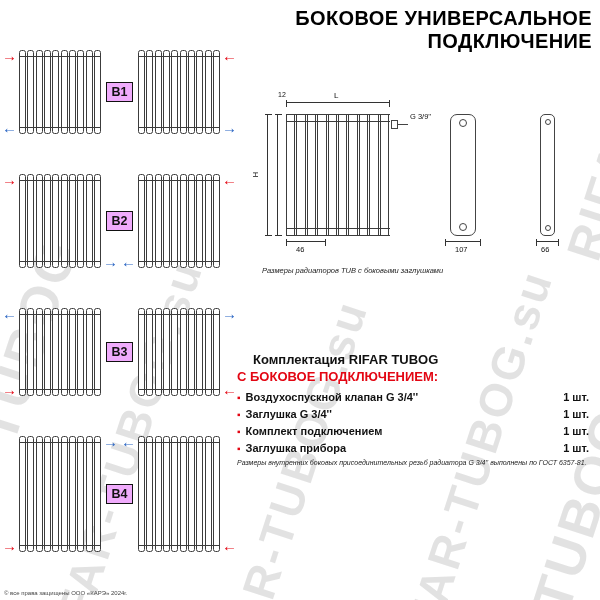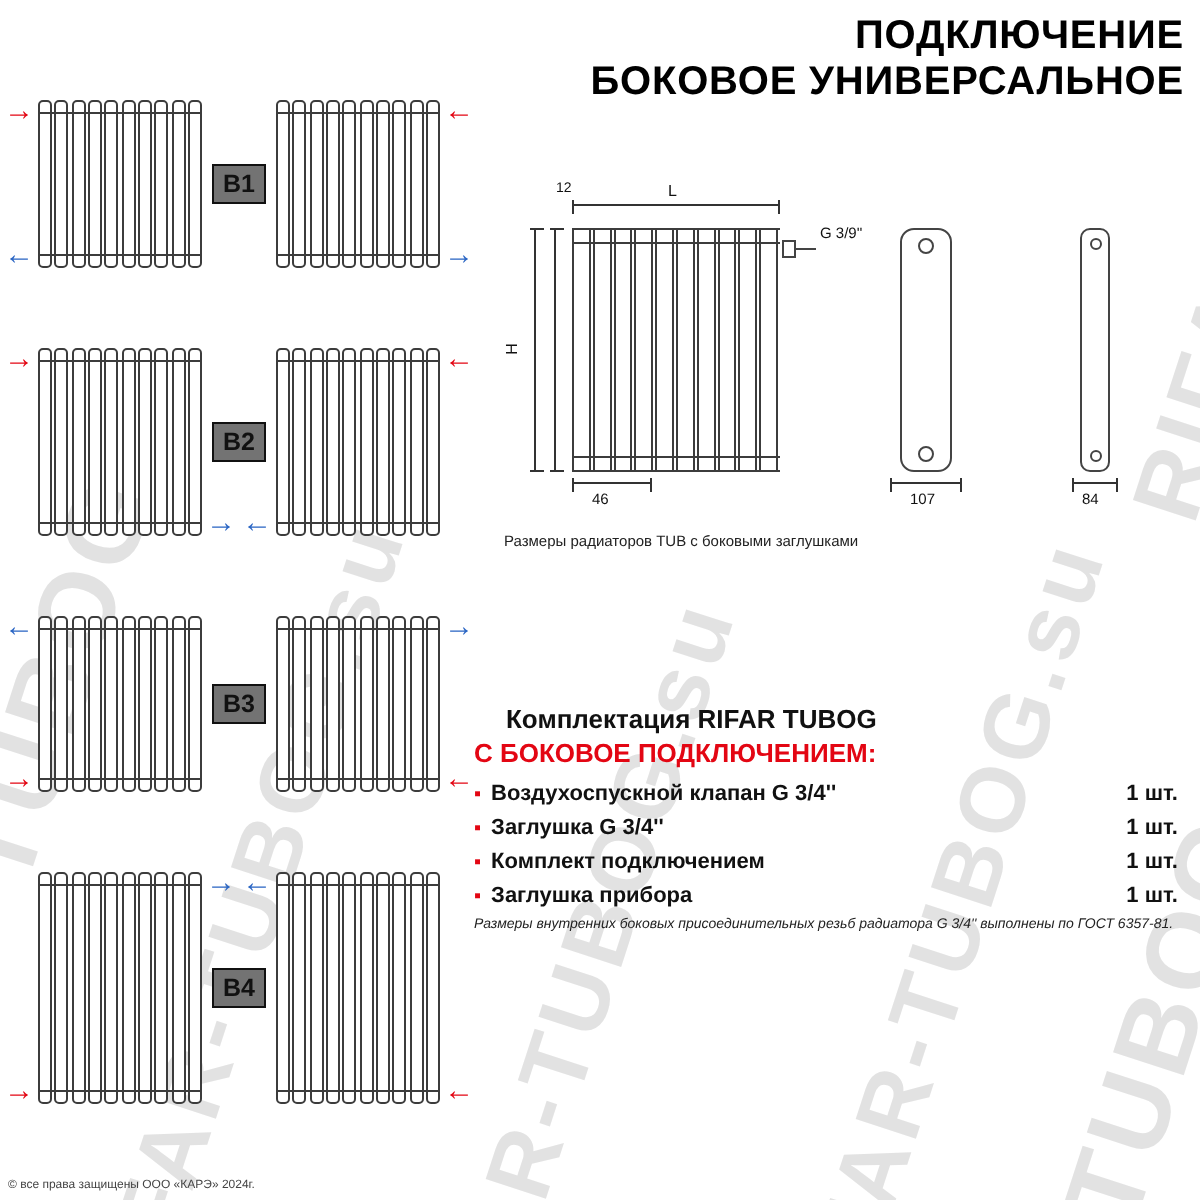--- a/index.html
+++ b/index.html
@@ -30,21 +30,21 @@
   .rad-wrap { position: relative; width: 82px; height: 84px; flex: 0 0 82px; }
   .scheme-row:nth-child(2) .rad-wrap { height: 94px; }
   .scheme-row:nth-child(3) .rad-wrap { height: 88px; }
   .scheme-row:nth-child(4) .rad-wrap { height: 116px; }
   .radiator { position: absolute; inset: 0; }
   .tubes { display: flex; gap: 1.5px; height: 100%; }
   .tube { flex: 1; min-width: 0; border: 1.1px solid #3c3c3c; border-radius: 2.5px; background: #fff; }
   .rad-line { position: absolute; left: 1px; right: 1px; border-top: 1.2px solid #3c3c3c; }
   .rad-line.top { top: 6px; }
   .rad-line.bottom { bottom: 6px; }
-  .scheme-label { width: 27px; height: 20px; border: 1.5px solid #111; background: #737373;
+  .scheme-label { width: 27px; height: 20px; border: 1.5px solid #111; background: #f0abfc;
                   display: flex; align-items: center; justify-content: center;
                   font-weight: bold; font-size: 12.5px; margin: 0 5px; flex: 0 0 27px; text-align: right; }
   .arrow { position: absolute; font-weight: bold; font-size: 15px; line-height: 12px; }
   .arrow.red  { color: var(--supply, #e30613); }
   .arrow.blue { color: var(--return, #2b66c4); }
   .arrow.tl { top: 0;    left: -17px; }
   .arrow.bl { bottom: 0; left: -17px; }
   .arrow.tr { top: 0;    right: -17px; }
   .arrow.br { bottom: 0; right: -17px; }
 
@@ -79,21 +79,21 @@
   .fv::before { top: 6px; } .fv::after { bottom: 6px; }
   .fv-fitting { position: absolute; left: 139px; top: 24px; width: 7px; height: 9px; border: 1.2px solid #444; background: #fff; }
   .dim-g-leader { position: absolute; left: 146px; top: 28px; width: 10px; border-top: 1px solid #444; }
   .sv { position: absolute; border: 1.2px solid #444; background: #fff; }
   .sv1 { left: 198px; top: 18px; width: 26px; height: 122px; border-radius: 7px; }
   .sv2 { left: 288px; top: 18px; width: 15px; height: 122px; border-radius: 5px; }
   .port { position: absolute; left: 50%; transform: translateX(-50%); width: 8px; height: 8px;
           border: 1.1px solid #444; border-radius: 50%; background: #fff; }
   .sv2 .port { width: 6px; height: 6px; }
   .port.top { top: 4px; } .port.bottom { bottom: 4px; }
-  .caption { position: absolute; left: 0; top: 170px; font-size: 7.5px; color: #222; }
+  .caption { position: absolute; left: 10px; top: 170px; font-size: 7.5px; font-style: italic; color: #222; }
 
   
   .equipment { position: absolute; left: 237px; top: 352px; width: 352px; }
   .equip-h1 { font-size: 13px; font-weight: bold; margin-bottom: 2px; padding-left: 16px; }
   .equip-h2 { font-size: 13px; font-weight: bold; color: var(--accent, #e30613); margin-bottom: 7px; }
   .equip-item { display: flex; align-items: baseline; margin-bottom: 5px; font-size: 11px; font-weight: bold; }
   .equip-bullet { color: var(--accent, #e30613); margin-right: 5px; font-size: 10px; }
   .equip-name { flex: 1; }
   .equip-qty { font-weight: bold; }
   .equip-note { margin-top: 5px; font-size: 7px; font-style: italic; color: #222; }
@@ -116,22 +116,22 @@
       <div class="wm wm2">RIFAR-TUBOG.su</div>
       <div class="wm wm3">RIFAR-TUBOG.su</div>
       <div class="wm wm4">RIFAR-TUBOG.su</div>
       <div class="wm wm5">TUBOG</div>
       <div class="wm wm6">RIFAR-TUBOG.su</div>
     </div>
 
   <div class="content">
 
     <div class="title">
+      <div>БОКОВОЕ УНИВЕРСАЛЬНОЕ</div>
       <div>ПОДКЛЮЧЕНИЕ</div>
-      <div>БОКОВОЕ УНИВЕРСАЛЬНОЕ</div>
     </div>
 
     <div class="schemes">
         <div class="scheme-row">
           <div class="rad-wrap">
             <div class="radiator">
               <div class="tubes">
                 <div class="tube"></div>
                 <div class="tube"></div>
                 <div class="tube"></div>
@@ -324,21 +324,21 @@
         <div class="port bottom"></div>
       </div>
       <div class="dimh dim-107"></div>
       <div class="dim-label lab-107">107</div>
 
       <div class="sv sv2">
         <div class="port top"></div>
         <div class="port bottom"></div>
       </div>
       <div class="dimh dim-66"></div>
-      <div class="dim-label lab-66">84</div>
+      <div class="dim-label lab-66">66</div>
 
       <div class="caption">Размеры радиаторов TUB с боковыми заглушками</div>
     </div>
 
     <div class="equipment">
       <div class="equip-h1">Комплектация RIFAR TUBOG</div>
       <div class="equip-h2">С БОКОВОЕ ПОДКЛЮЧЕНИЕМ:</div>
       <div class="equip-list">
           <div class="equip-item">
             <span class="equip-bullet">▪</span>

